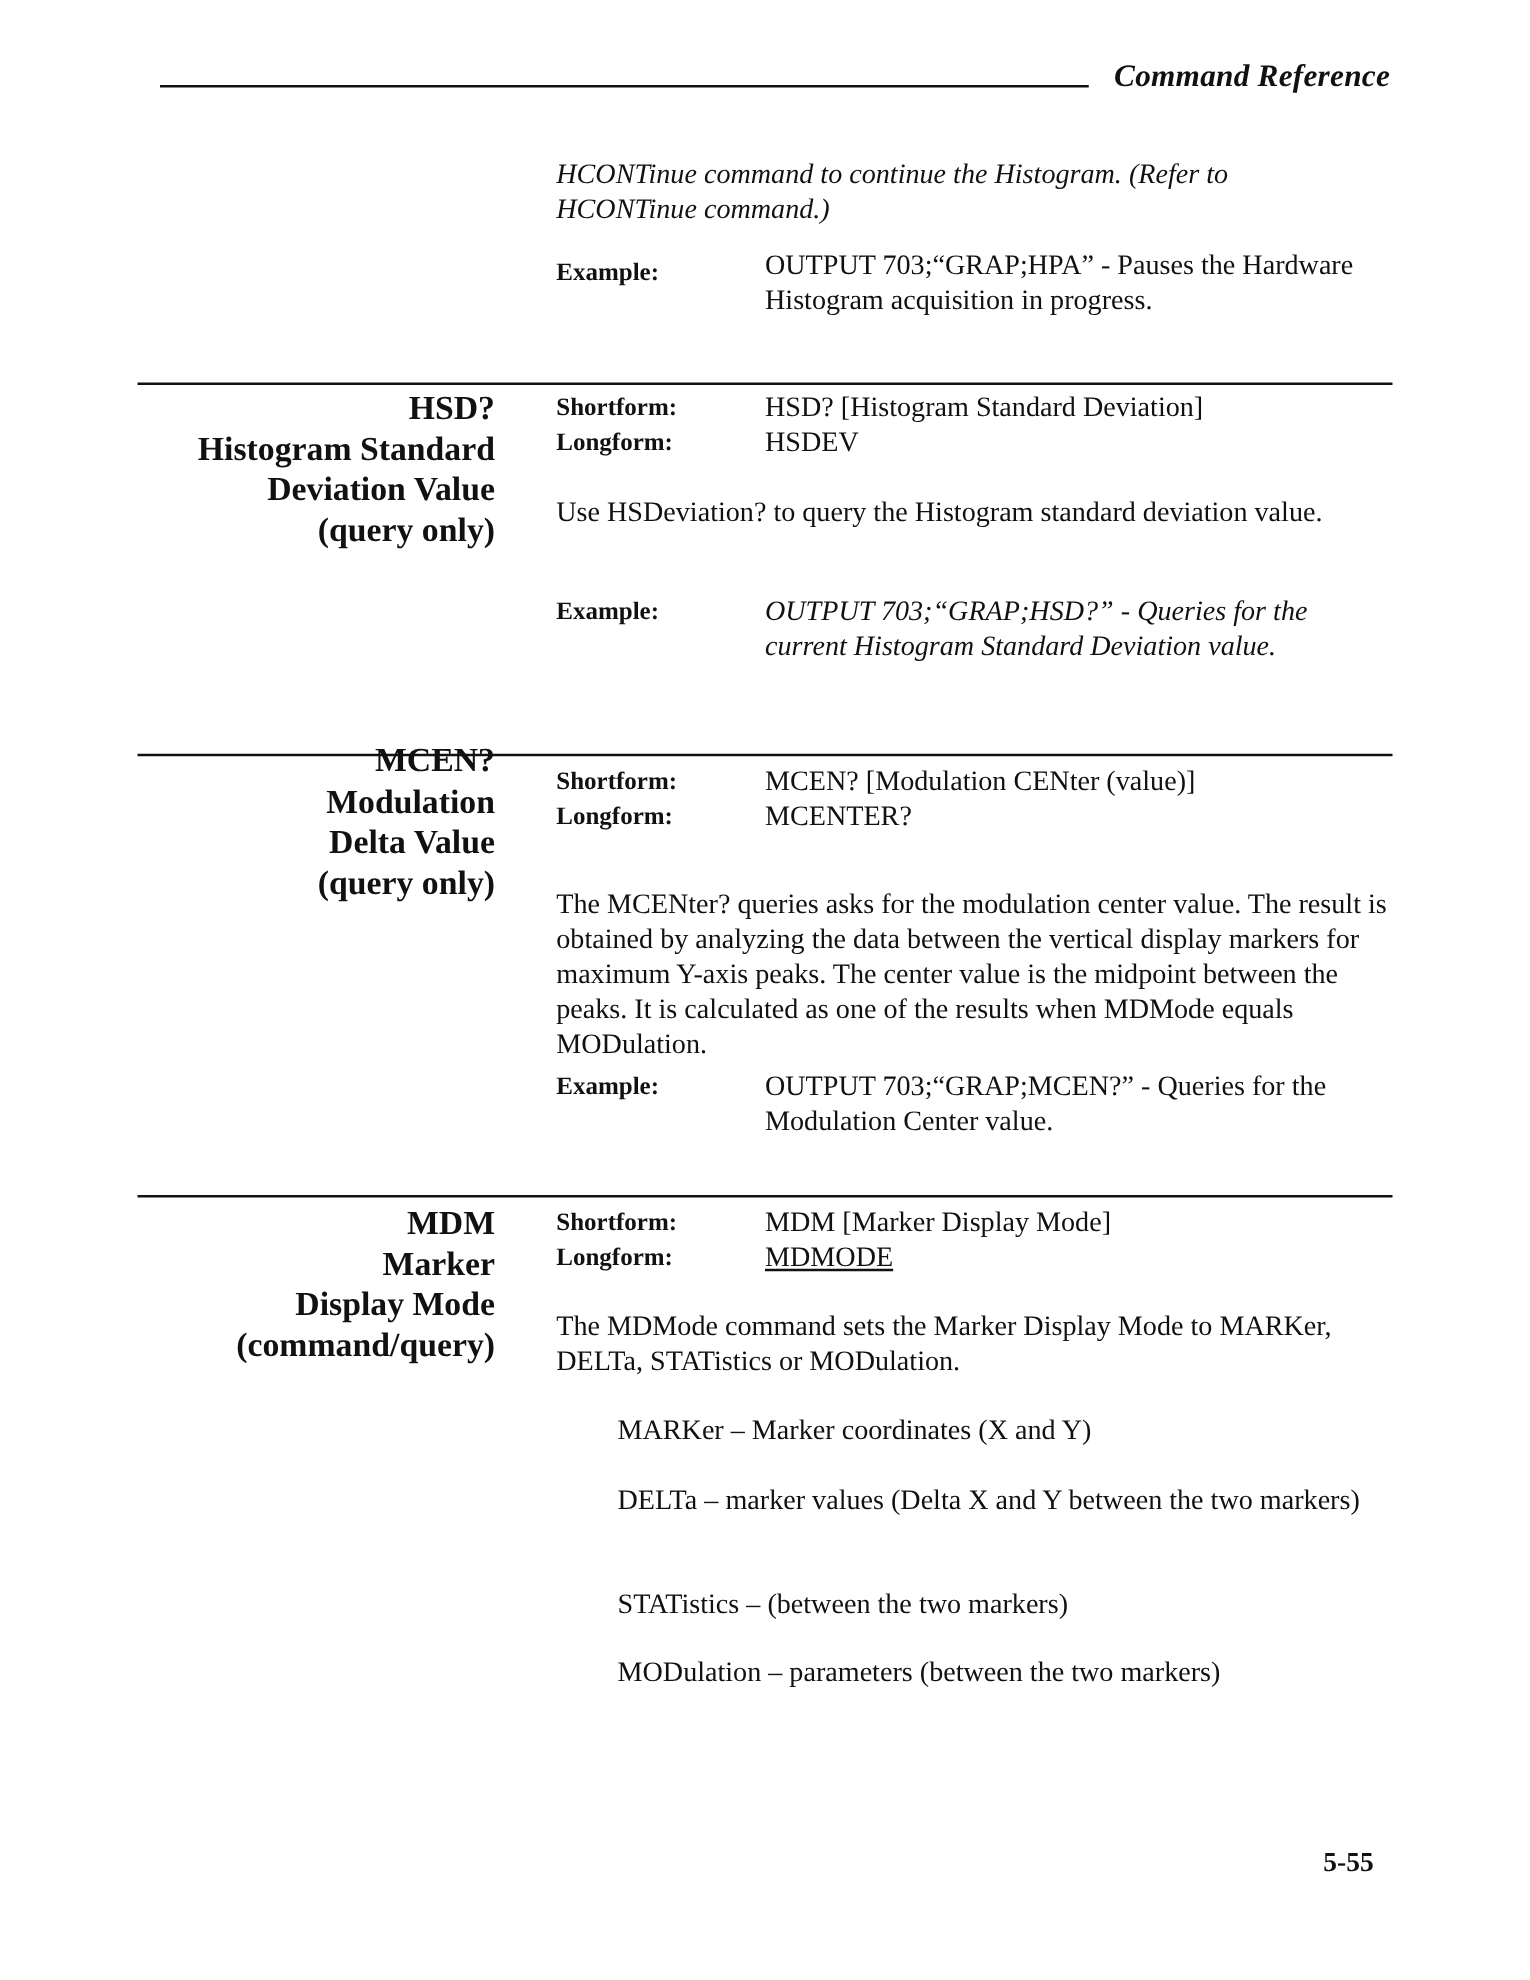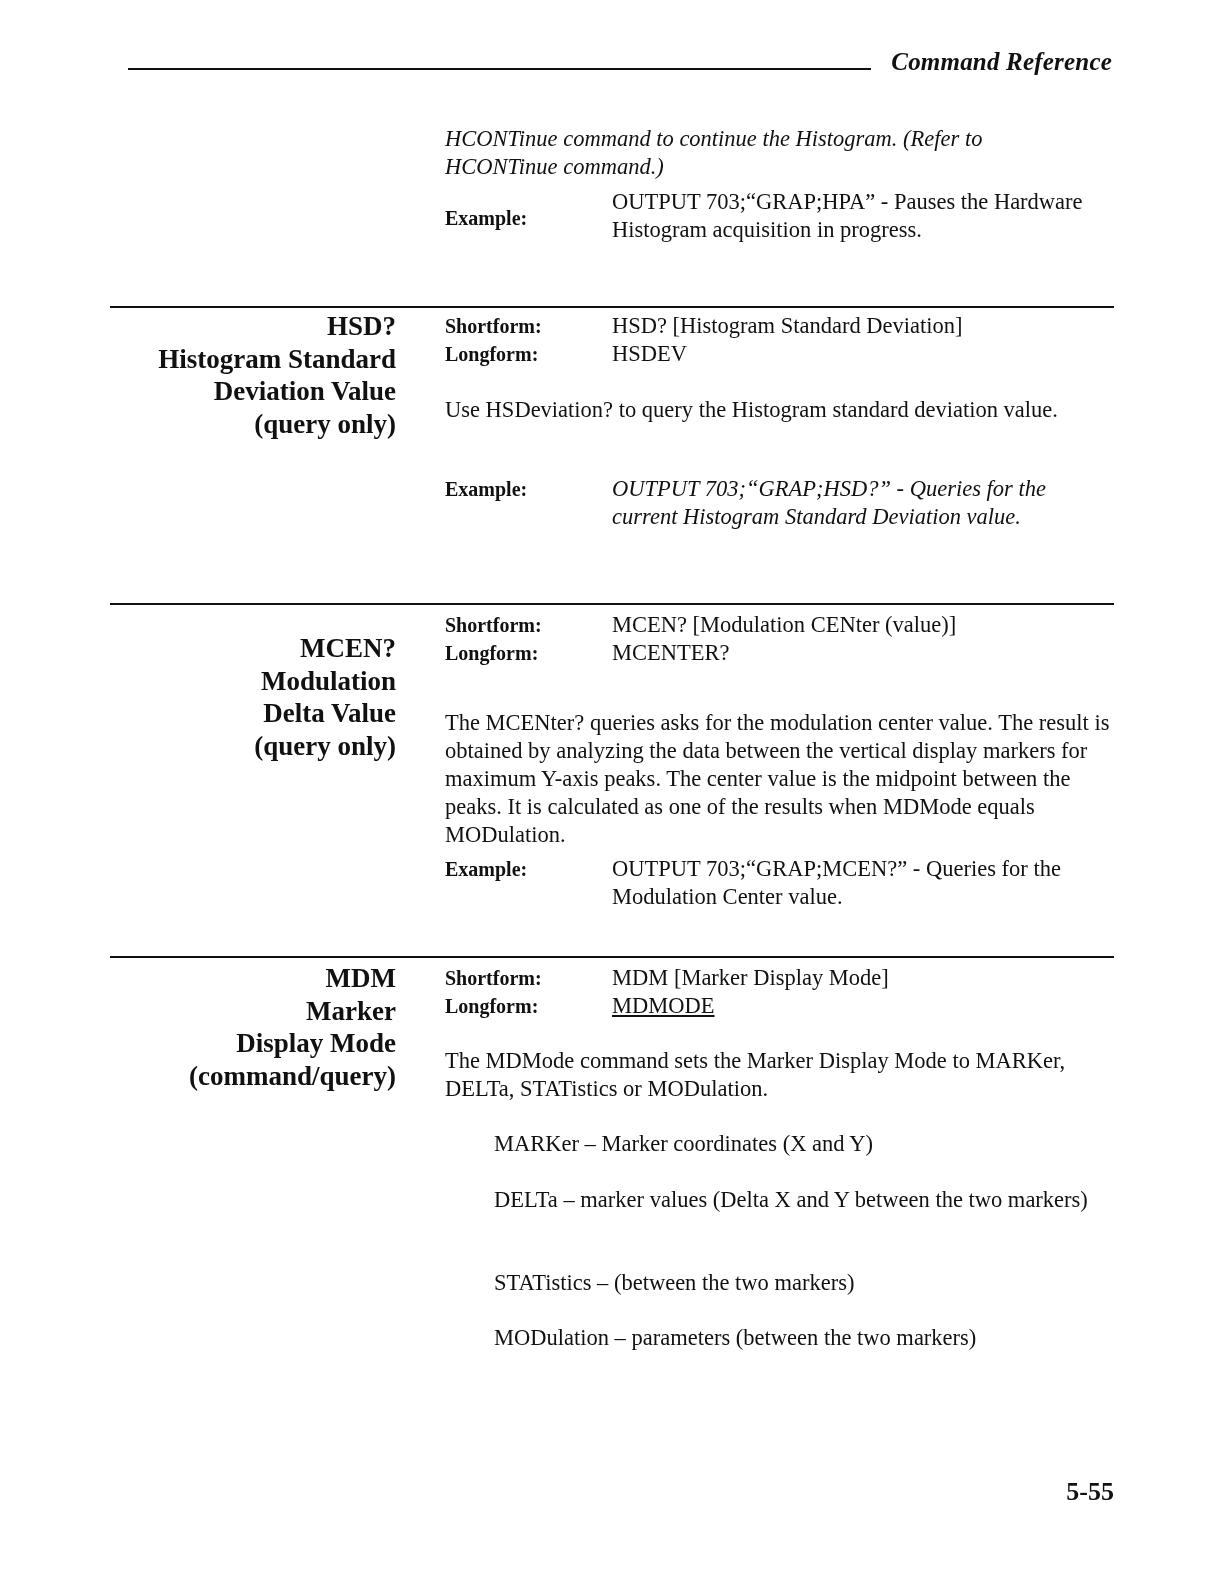--- a/index.html
+++ b/index.html
@@ -9,49 +9,49 @@
   }
   .abs { position: absolute; }
   .header-rule { left: 128px; top: 68px; width: 743px; height: 2px; background: #111; }
   .header-title { right: 112px; top: 48px; font-style: italic; font-weight: bold; font-size: 25px; letter-spacing: 0.2px; }
   .rule { left: 110px; width: 1004px; height: 2px; background: #111; }
   .side { position: absolute; right: 828px; text-align: right; font-weight: bold; font-size: 27px; line-height: 32.5px; }
   .lbl { position: absolute; left: 445px; font-weight: bold; font-size: 20px; line-height: 28px; }
   .val { position: absolute; left: 612px; font-size: 22.5px; line-height: 28px; }
   .para { position: absolute; left: 445px; width: 670px; font-size: 22.5px; line-height: 28px; }
   .ind { position: absolute; left: 494px; width: 620px; font-size: 22.5px; line-height: 28px; }
-  .pageno { right: 110px; top: 1477px; font-weight: bold; font-size: 26px; }
+  .pageno { right: 125px; top: 1477px; font-weight: bold; font-size: 22px; }
 </style>
 </head>
 <body>
 
 <div class="abs header-rule"></div>
 <div class="abs header-title">Command Reference</div>
 
 <div class="para" style="top:125px; width:640px;font-style:italic;">HCONTinue command to continue the Histogram. (Refer to HCONTinue command.)</div>
 <div class="lbl" style="top:204px;">Example:</div>
-<div class="val" style="top:188px; width:490px;">OUTPUT 703;“GRAP;HPA” - Pauses the Hardware Histogram acquisition in progress.</div>
+<div class="val" style="top:198px; width:490px;">OUTPUT 703;“GRAP;HPA” - Pauses the Hardware Histogram acquisition in progress.</div>
 
 <div class="abs rule" style="top:306px;"></div>
 <div class="side" style="top:310px;">
   <div>HSD?</div>
   <div>Histogram Standard</div>
   <div>Deviation Value</div>
   <div>(query only)</div>
 </div>
 <div class="lbl" style="top:312px;">Shortform:</div>
 <div class="val" style="top:312px;">HSD? [Histogram Standard Deviation]</div>
 <div class="lbl" style="top:340px;">Longform:</div>
 <div class="val" style="top:340px;">HSDEV</div>
 <div class="para" style="top:396px;">Use HSDeviation? to query the Histogram standard deviation value.</div>
 <div class="lbl" style="top:475px;">Example:</div>
 <div class="val" style="top:475px; width:470px;font-style:italic;">OUTPUT 703;“GRAP;HSD?” - Queries for the current Histogram Standard Deviation value.</div>
 
 <div class="abs rule" style="top:603px;"></div>
-<div class="side" style="top:632px;">
+<div class="side" style="top:592px;">
   <div>MCEN?</div>
   <div>Modulation</div>
   <div>Delta Value</div>
   <div>(query only)</div>
 </div>
 <div class="lbl" style="top:611px;">Shortform:</div>
 <div class="val" style="top:611px;">MCEN? [Modulation CENter (value)]</div>
 <div class="lbl" style="top:639px;">Longform:</div>
 <div class="val" style="top:639px;">MCENTER?</div>
 <div class="para" style="top:709px;">The MCENter? queries asks for the modulation center value. The result is obtained by analyzing the data between the vertical display markers for maximum Y-axis peaks. The center value is the midpoint between the peaks. It is calculated as one of the results when MDMode equals MODulation.</div>

